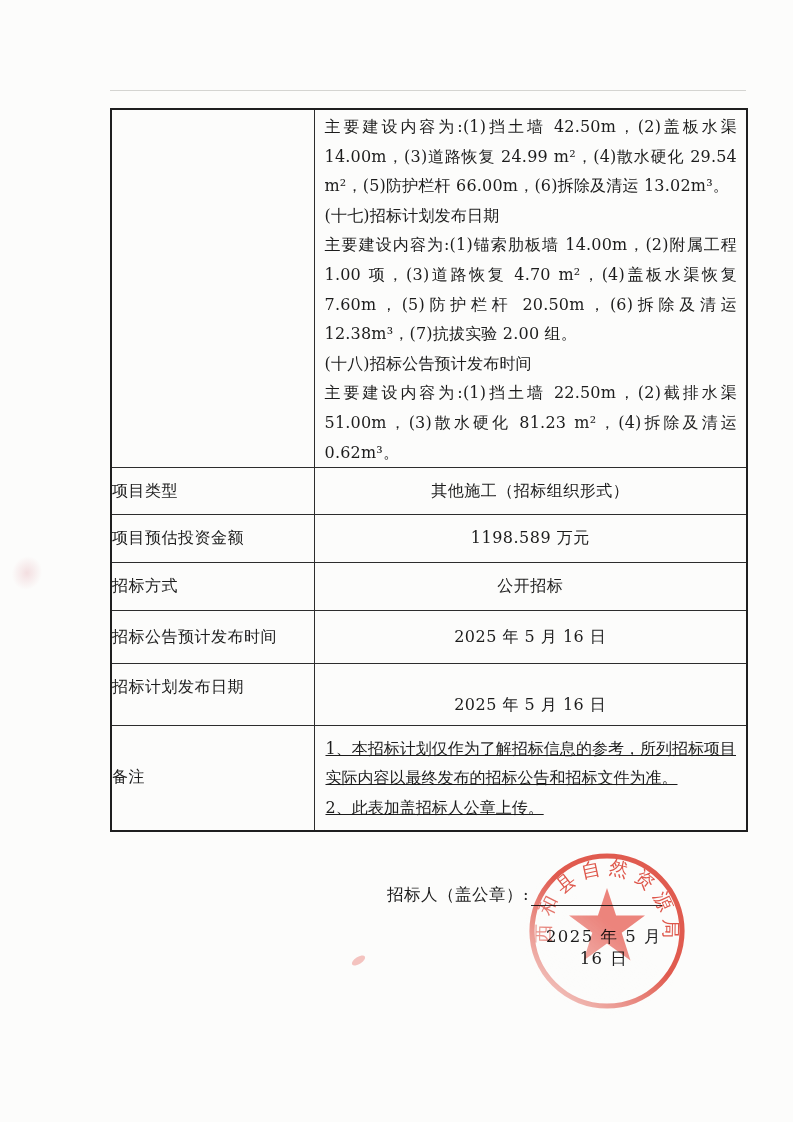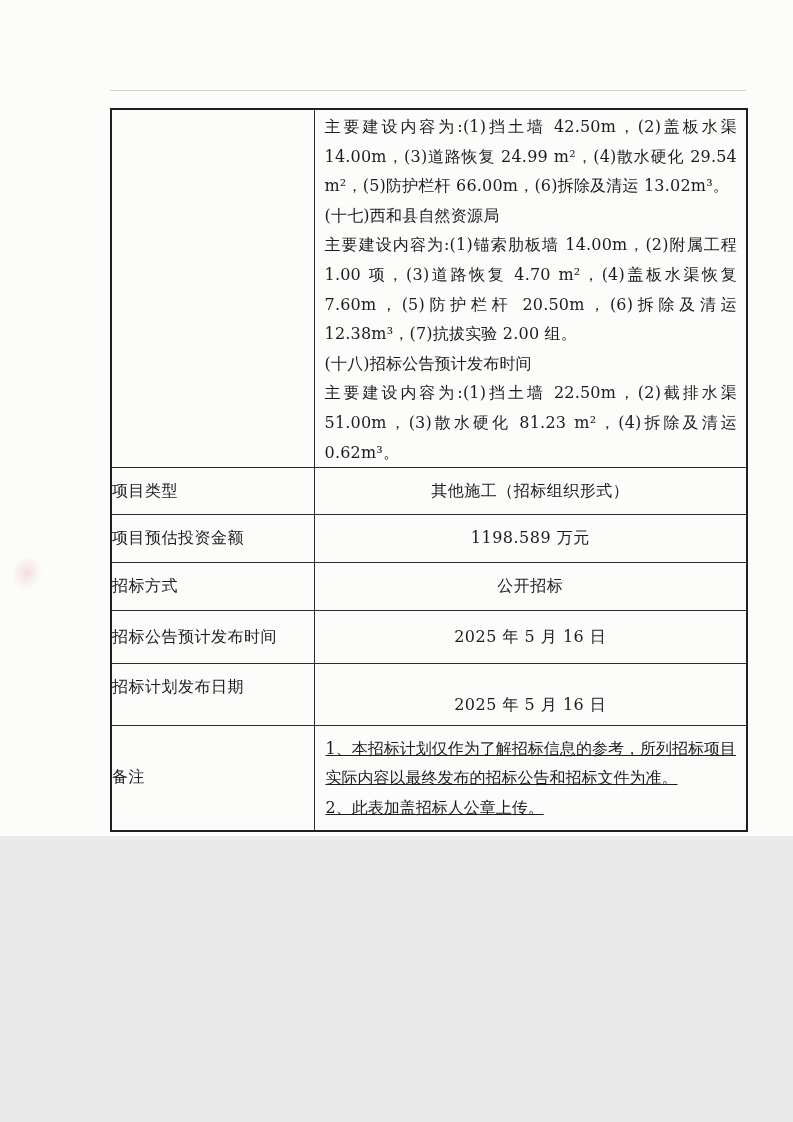--- a/index.html
+++ b/index.html
@@ -1,18 +1,18 @@
 <!DOCTYPE html>
 <html><head>
 <meta charset="utf-8">
 <style>
   html,body{margin:0;padding:0;background:#e9e9e9;}
   .page{
     position:relative;
-    width:793px;height:836px;
+    width:793px;height:1122px;
     margin:0 auto;
     background:#fcfcfb;
     font-family:"DejaVu Serif","Liberation Serif",serif;
     color:#1c1c1c;
     overflow:hidden;
   }
   
   .ghost-line{position:absolute;left:110px;top:90px;width:636px;height:1px;background:#c9c9c7;opacity:.8;}
   .smudge{position:absolute;left:12px;top:556px;width:30px;height:34px;
     background:radial-gradient(closest-side,rgba(225,160,168,.32),rgba(225,160,168,0));
@@ -105,21 +105,21 @@
   <table class="doc-table">
     <colgroup>
         <col class="col-label">
         <col class="col-value">
       </colgroup>
     <tbody>
         <tr class="r0">
       <td class="label-cell"></td>
       <td class="content-cell">
         <p>主要建设内容为:(1)挡土墙 42.50m，(2)盖板水渠 14.00m，(3)道路恢复 24.99 m²，(4)散水硬化 29.54 m²，(5)防护栏杆 66.00m，(6)拆除及清运 13.02m³。</p>
-        <p>(十七)西和县自然资源局</p>
+        <p>(十七)招标计划发布日期</p>
         <p>主要建设内容为:(1)锚索肋板墙 14.00m，(2)附属工程 1.00 项，(3)道路恢复 4.70 m²，(4)盖板水渠恢复 7.60m，(5)防护栏杆 20.50m，(6)拆除及清运 12.38m³，(7)抗拔实验 2.00 组。</p>
         <p>(十八)招标公告预计发布时间</p>
         <p>主要建设内容为:(1)挡土墙 22.50m，(2)截排水渠 51.00m，(3)散水硬化 81.23 m²，(4)拆除及清运 0.62m³。</p>
       </td>
     </tr>
     <tr class="r1">
       <td class="label-cell">项目类型</td>
       <td class="value-cell">其他施工（招标组织形式）</td>
     </tr>
     <tr class="r2">

